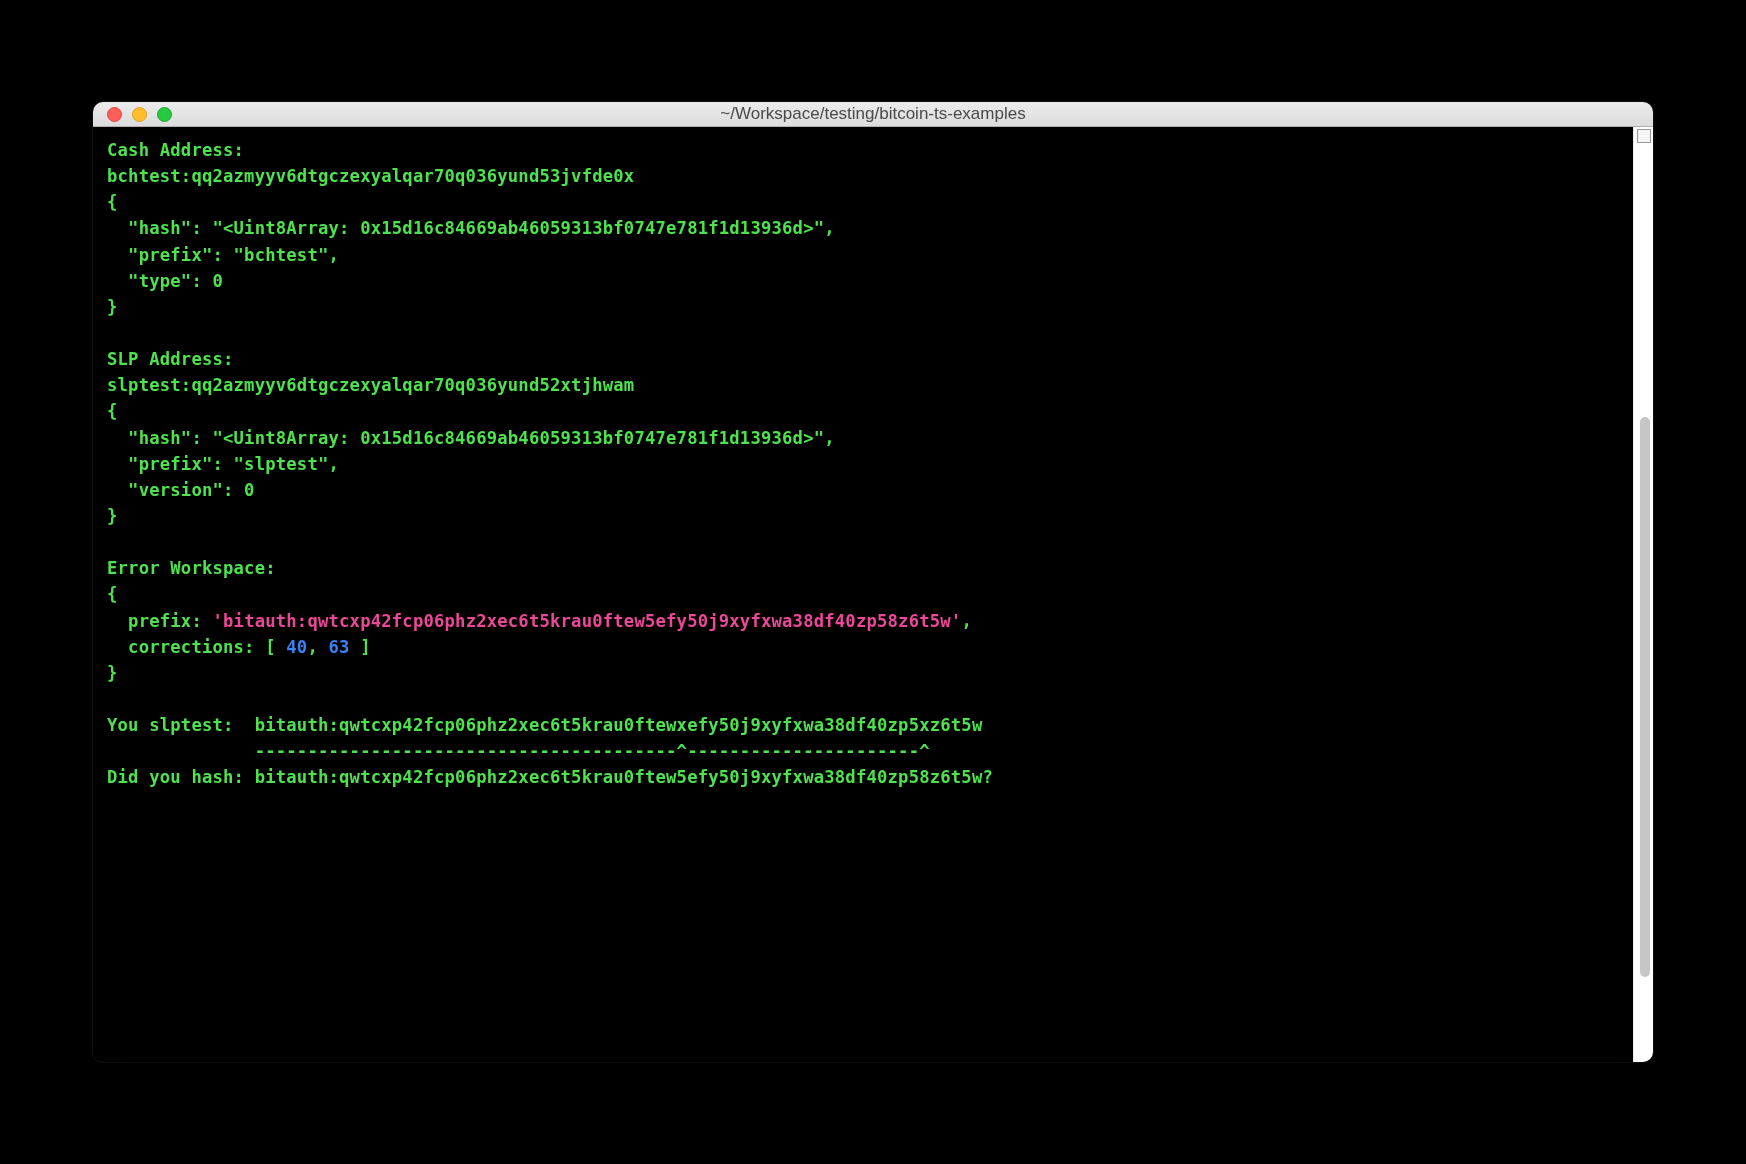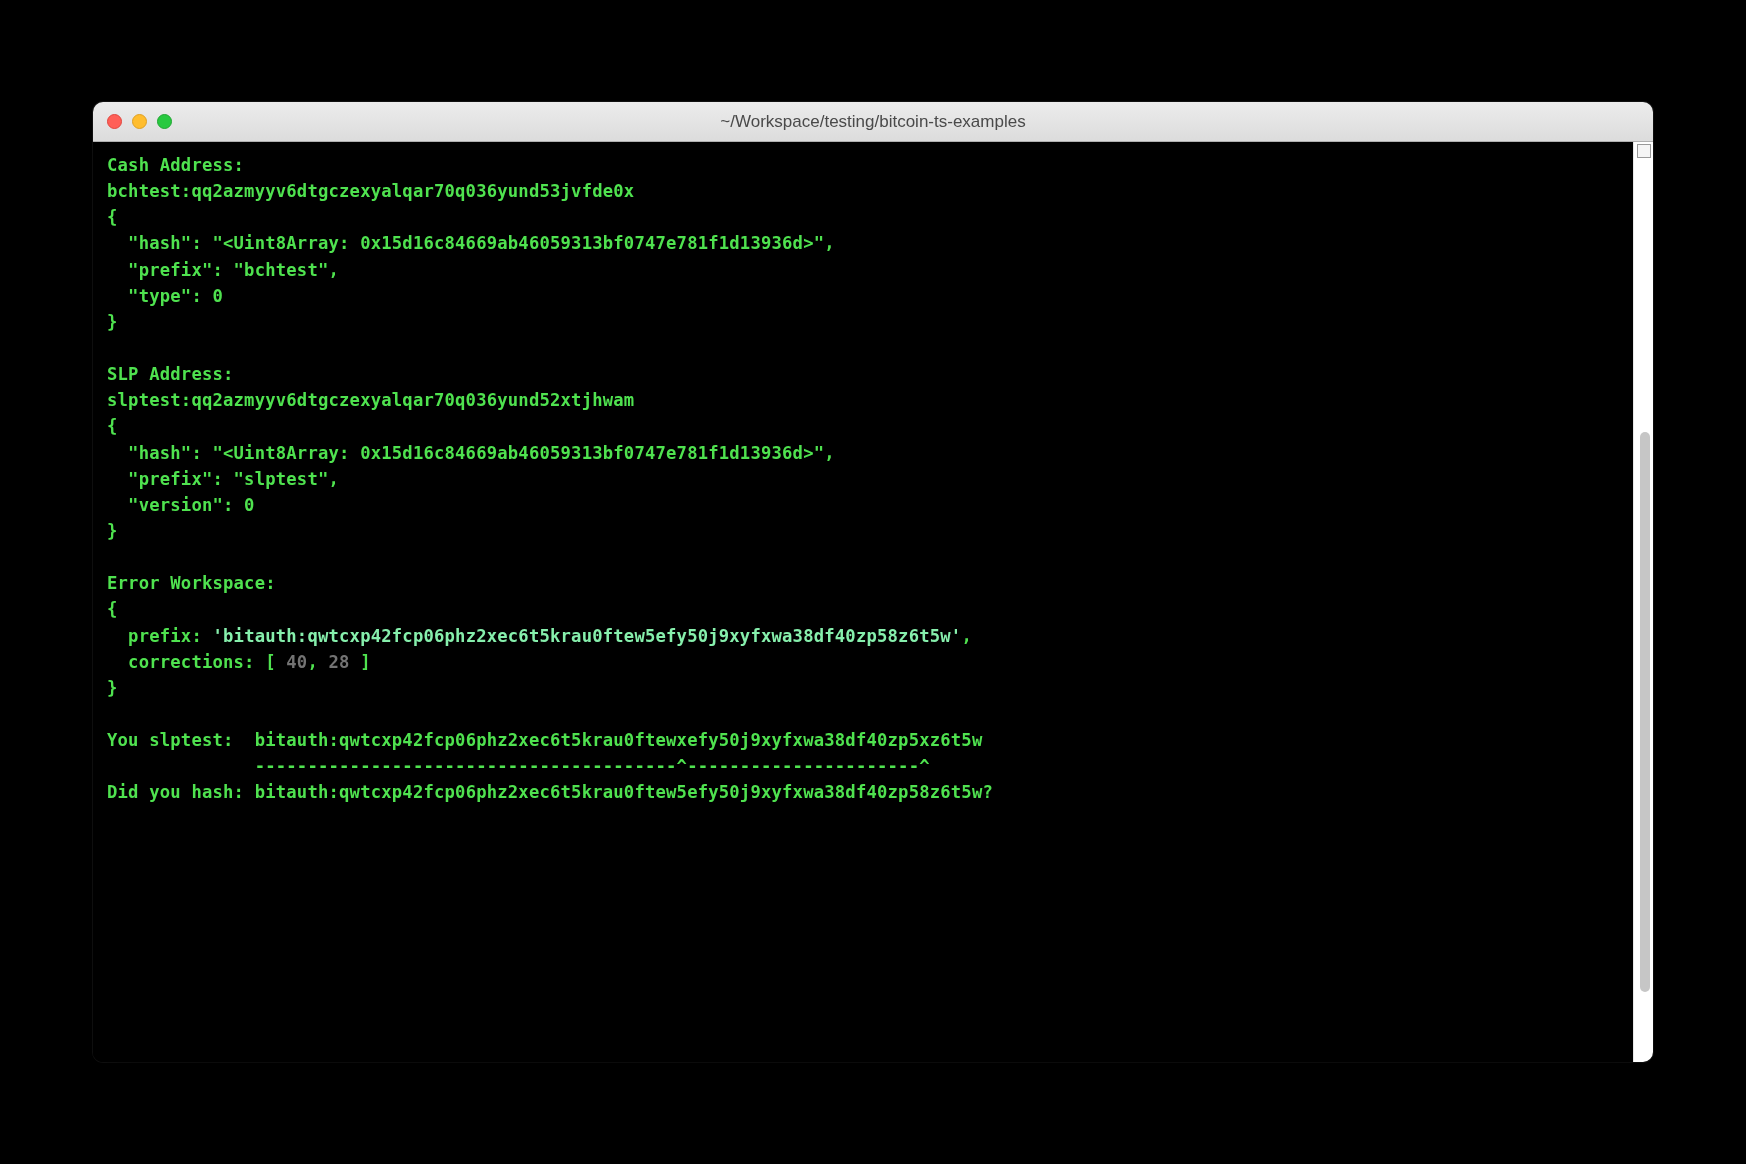--- a/index.html
+++ b/index.html
@@ -20,21 +20,21 @@
       width: 1560px;
       height: 960px;
       background: #000;
       border-radius: 10px;
       overflow: hidden;
       box-shadow: 0 20px 60px rgba(0,0,0,0.6), 0 0 0 1px rgba(255,255,255,0.08);
       display: flex;
       flex-direction: column;
     }
     .titlebar {
-      height: 40px;
+      height: 25px;
       background: linear-gradient(#ececec, #dcdcdc);
       border-bottom: 1px solid #b0b0b0;
       display: flex;
       align-items: center;
       position: relative;
       flex-shrink: 0;
     }
     .traffic-lights {
       display: flex;
       gap: 10px;
@@ -95,22 +95,22 @@
     }
     .scroll-thumb {
       position: absolute;
       right: 3px;
       width: 10px;
       top: 290px;
       height: 560px;
       background: #c6c6c6;
       border-radius: 5px;
     }
-    .num { color: #737373; text-align: right; }
-    .str { color: #86efac; }
+    .num { color: #3b82f6; text-align: right; }
+    .str { color: #ec4899; }
   </style>
 </head>
 <body>
 
 <div class="window">
   <div class="titlebar">
     <div class="traffic-lights">
       <div class="light close"></div>
       <div class="light min"></div>
       <div class="light max"></div>
@@ -130,21 +130,21 @@
 <span>slptest:qq2azmyyv6dtgczexyalqar70q036yund52xtjhwam</span>
 <span>{</span>
 <span>  "hash": "&lt;Uint8Array: 0x15d16c84669ab46059313bf0747e781f1d13936d&gt;",</span>
 <span>  "prefix": "slptest",</span>
 <span>  "version": 0</span>
 <span>}</span>
 <span></span>
 <span>Error Workspace:</span>
 <span>{</span>
 <span><span>  prefix: </span><span class="str">'bitauth:qwtcxp42fcp06phz2xec6t5krau0ftew5efy50j9xyfxwa38df40zp58z6t5w'</span><span>,</span></span>
-<span><span>  corrections: [ </span><span class="num">40</span><span>, </span><span class="num">28</span><span> ]</span></span>
+<span><span>  corrections: [ </span><span class="num">40</span><span>, </span><span class="num">63</span><span> ]</span></span>
 <span>}</span>
 <span></span>
 <span><span>You slptest:  </span><span>bitauth:qwtcxp42fcp06phz2xec6t5krau0ftewxefy50j9xyfxwa38df40zp5xz6t5w</span></span>
 <span>              ----------------------------------------^----------------------^</span>
 <span><span>Did you hash: </span><span>bitauth:qwtcxp42fcp06phz2xec6t5krau0ftew5efy50j9xyfxwa38df40zp58z6t5w?</span></span></div>
     <div class="scrollbar-track">
       <div class="scroll-indicator"></div>
       <div class="scroll-thumb"></div>
     </div>
   </div>

